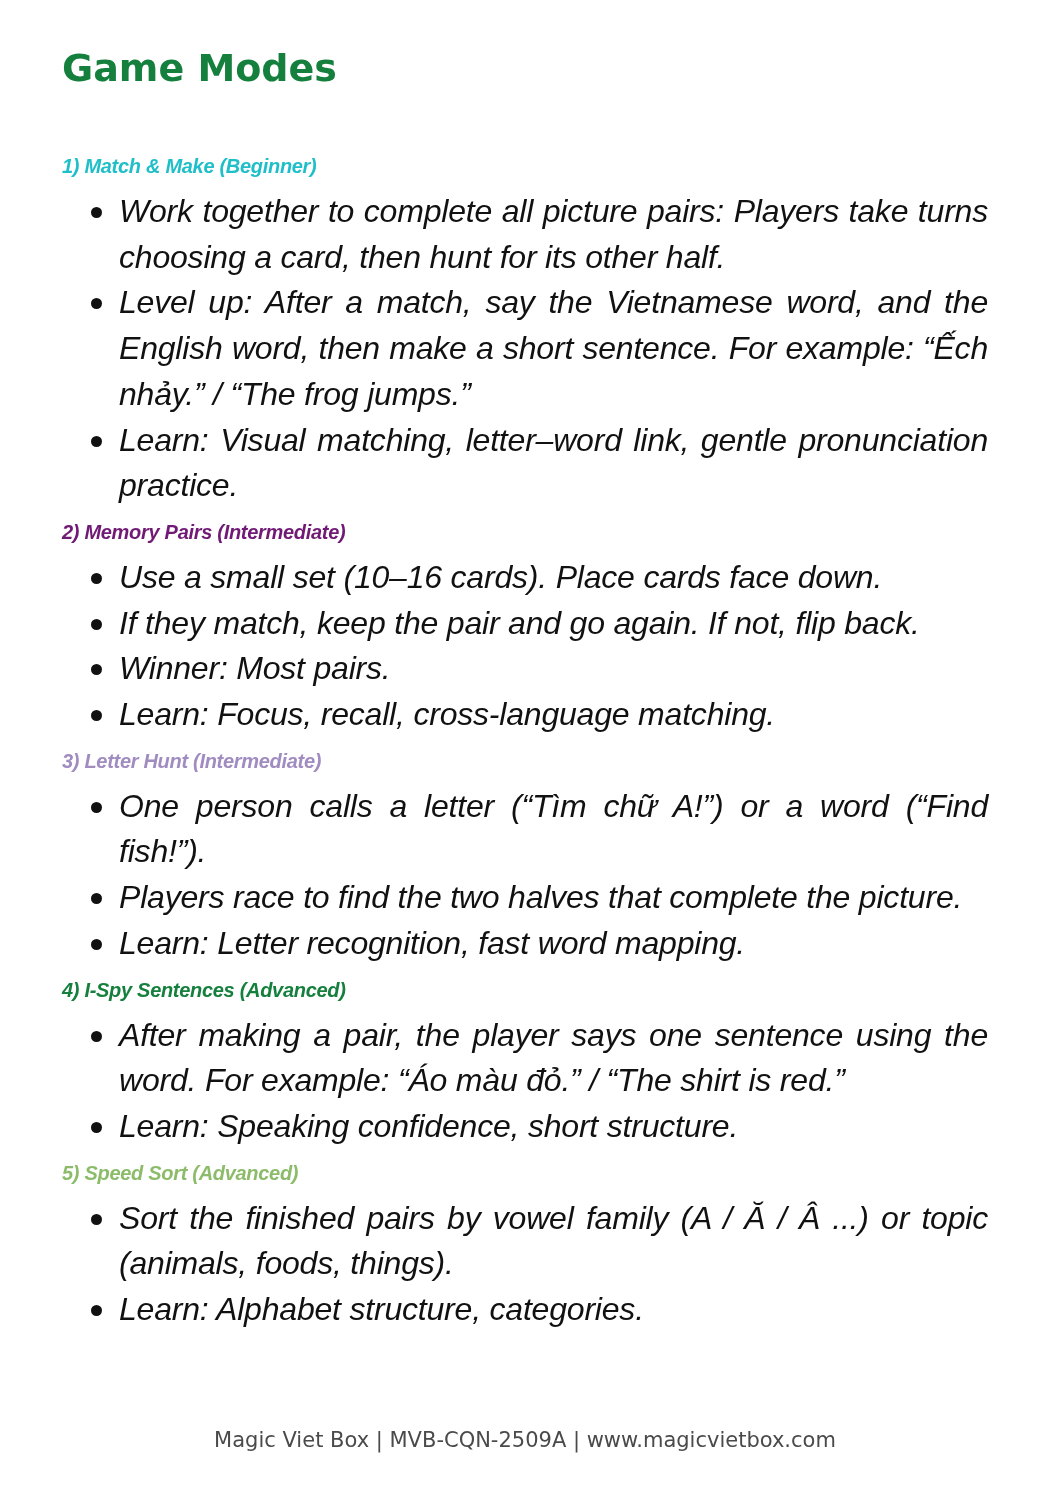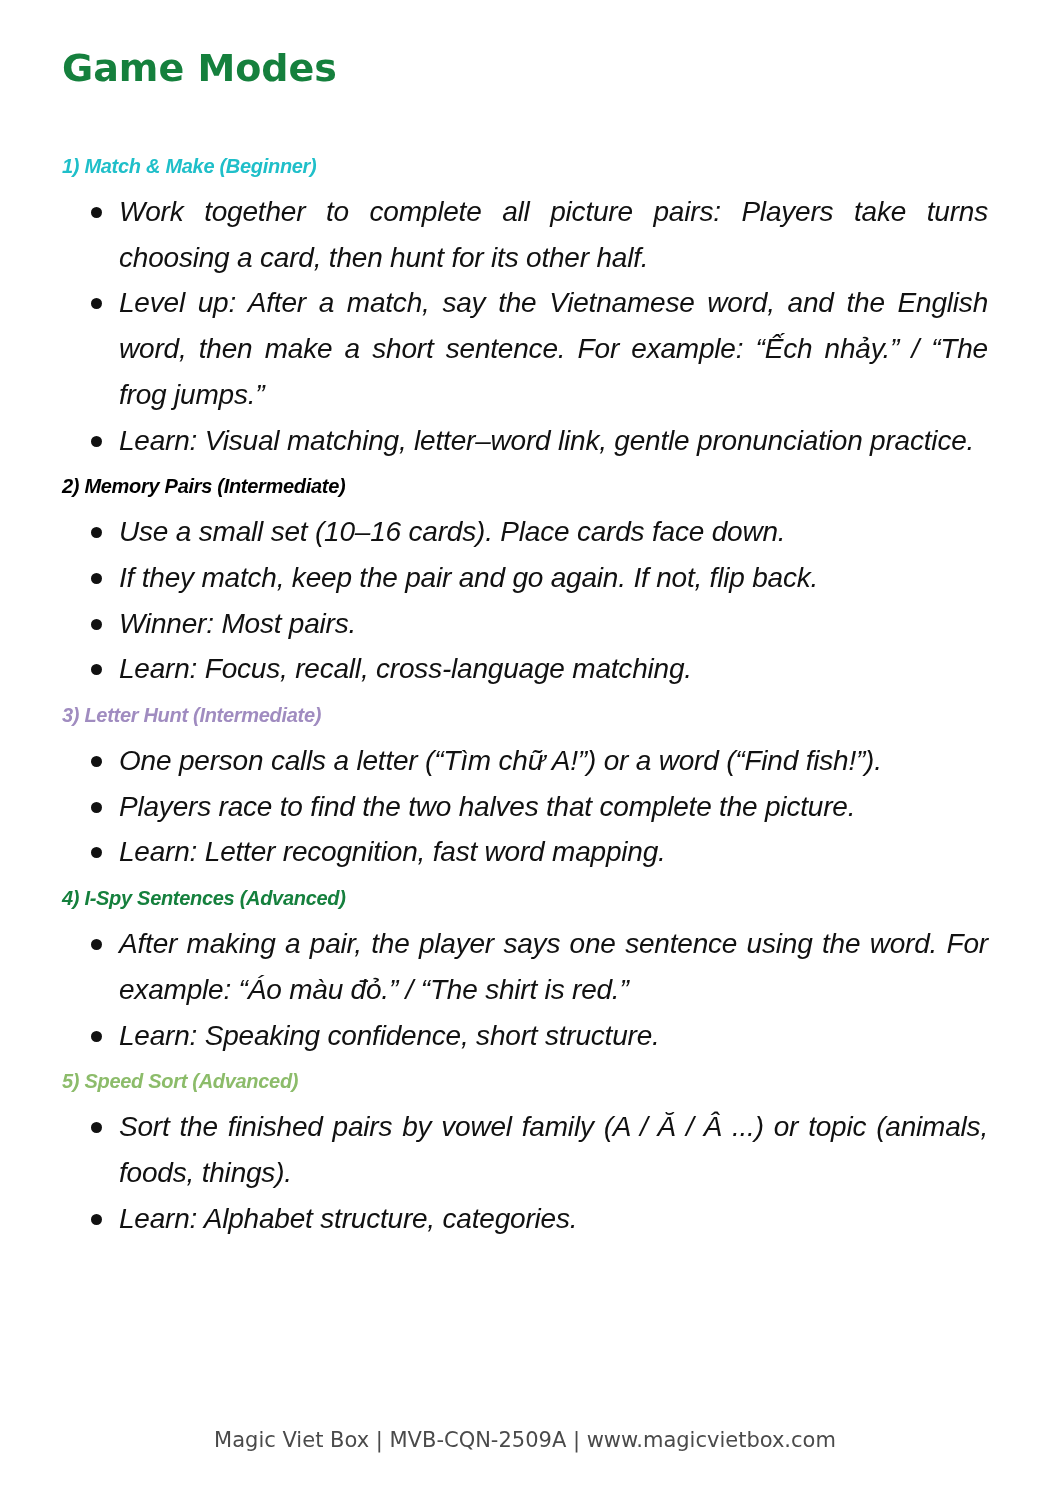--- a/index.html
+++ b/index.html
@@ -12,21 +12,21 @@
   }
   .content { position: absolute; left: 62px; top: 143px; width: 926px; }
   .section-heading {
     font-family: "Liberation Sans", sans-serif; font-style: italic; font-weight: bold;
     font-size: 20px; line-height: 46px; margin: 0; height: 46px; letter-spacing: -0.3px;
   }
   ul.bullets { list-style: none; margin: 0; padding: 0; }
   ul.bullets li {
     position: relative; padding-left: 57px;
     font-family: "Liberation Sans", sans-serif; font-style: italic;
-    font-size: 28px; line-height: 45.7px; color: #111111;
+    font-size: 32px; line-height: 45.7px; color: #111111;
     text-align: justify; letter-spacing: -0.2px;
   }
   ul.bullets li .dot {
     position: absolute; left: 29px; top: 18px; width: 11px; height: 11px;
     border-radius: 50%; background: #111111;
   }
   .footer {
     position: absolute; left: 0; width: 1050px; top: 1428px; text-align: center;
     font-family: "DejaVu Sans", sans-serif; font-size: 21px; color: #4a4a4a;
   }
@@ -42,21 +42,21 @@
     <div>
       <h2 class="section-heading" style="color: rgb(31, 191, 201);">1) Match &amp; Make (Beginner)</h2>
       <ul class="bullets">
         <li><span class="dot"></span><span>Work together to complete all picture pairs: Players take turns choosing a card, then hunt for its other half.</span></li>
         <li><span class="dot"></span><span>Level up: After a match, say the Vietnamese word, and the English word, then make a short sentence. For example: “Ếch nhảy.” / “The frog jumps.”</span></li>
         <li><span class="dot"></span><span>Learn: Visual matching, letter–word link, gentle pronunciation practice.</span></li>
       </ul>
     </div>
 
     <div>
-      <h2 class="section-heading" style="color: #000000;">2) Memory Pairs (Intermediate)</h2>
+      <h2 class="section-heading" style="color: #701a75;">2) Memory Pairs (Intermediate)</h2>
       <ul class="bullets">
         <li><span class="dot"></span><span>Use a small set (10–16 cards). Place cards face down.</span></li>
         <li><span class="dot"></span><span>If they match, keep the pair and go again. If not, flip back.</span></li>
         <li><span class="dot"></span><span>Winner: Most pairs.</span></li>
         <li><span class="dot"></span><span>Learn: Focus, recall, cross-language matching.</span></li>
       </ul>
     </div>
 
     <div>
       <h2 class="section-heading" style="color: rgb(160, 140, 192);">3) Letter Hunt (Intermediate)</h2>

